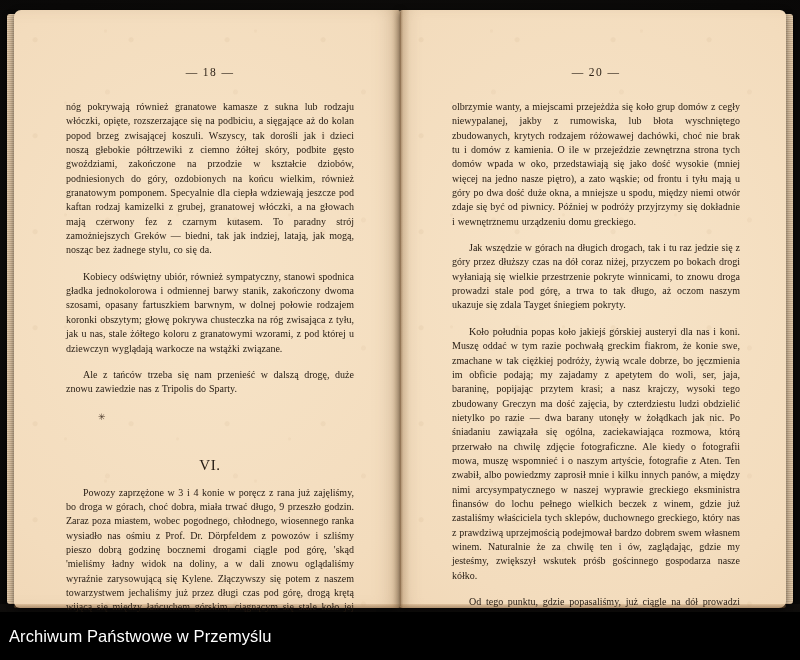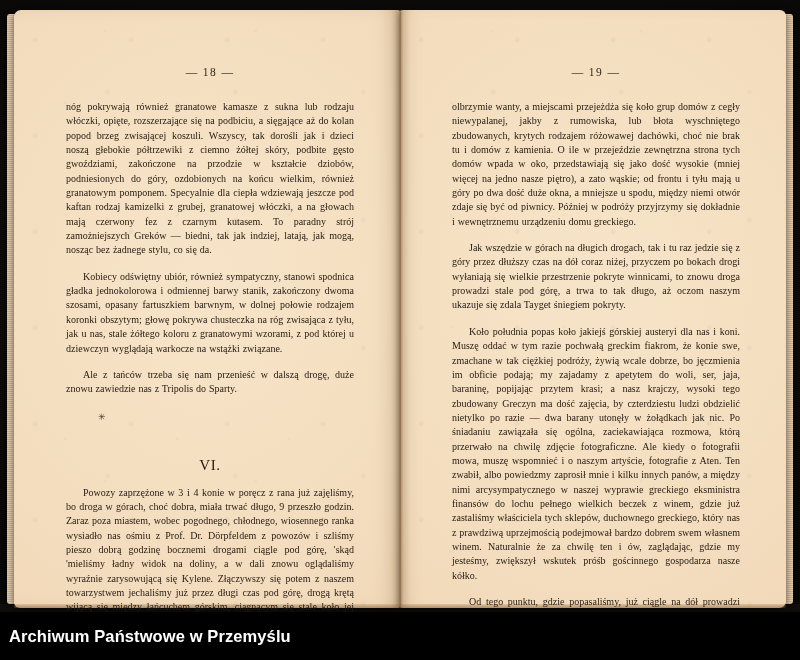--- a/index.html
+++ b/index.html
@@ -218,21 +218,21 @@
     left: 0;
     bottom: 0;
     width: 800px;
     height: 48px;
     background: #000000;
     display: flex;
     align-items: center;
   }
   #watermark-bar .wm-text {
     font-family: "Liberation Sans", sans-serif;
-    font-weight: bold;
+    font-weight: normal;
     font-size: 16.5px;
     color: #ffffff;
     padding-left: 9px;
     letter-spacing: 0.1px;
   }
 </style>
 </head>
 <body>
 
 <div id="scan-root">
@@ -265,21 +265,21 @@
       <div class="ornament">
         <span class="star">✳</span>
       </div>
 
       <div class="chapter-num">VI.</div>
 
       <p class="body indent">Powozy zaprzężone w 3 i 4 konie w poręcz z rana już zajęliśmy, bo droga w górach, choć dobra, miała trwać długo, 9 przeszło godzin. Zaraz poza miastem, wobec pogodnego, chłodnego, wiosennego ranka wysiadło nas ośmiu z Prof. Dr. Dörpfeldem z powozów i szliśmy pieszo dobrą godzinę bocznemi drogami ciągle pod górę, 'skąd 'mieliśmy ładny widok na doliny, a w dali znowu oglądaliśmy wyraźnie zarysowującą się Kylene. Złączywszy się potem z naszem towarzystwem jechaliśmy już przez długi czas pod górę, drogą krętą wijącą się między łańcuchem górskim, ciągnącym się stale koło jej obu boków. Pokłady gór wapniowe. Koło drogi widać</p>
     </div>
 
     <div class="text-col right">
-      <div class="folio">—  19  —</div>
+      <div class="folio">—  20  —</div>
 
       <p class="body">olbrzymie wanty, a miejscami przejeżdża się koło grup domów z cegły niewypalanej, jakby z rumowiska, lub błota wyschniętego zbudowanych, krytych rodzajem różowawej dachówki, choć nie brak tu i domów z kamienia. O ile w przejeździe zewnętrzna strona tych domów wpada w oko, przedstawiają się jako dość wysokie (mniej więcej na jedno nasze piętro), a zato wąskie; od frontu i tyłu mają u góry po dwa dość duże okna, a mniejsze u spodu, między niemi otwór zdaje się być od piwnicy. Później w podróży przyjrzymy się dokładnie i wewnętrznemu urządzeniu domu greckiego.</p>
       <p class="body indent">Jak wszędzie w górach na długich drogach, tak i tu raz jedzie się z góry przez dłuższy czas na dół coraz niżej, przyczem po bokach drogi wyłaniają się wielkie przestrzenie pokryte winnicami, to znowu droga prowadzi stale pod górę, a trwa to tak długo, aż oczom naszym ukazuje się zdala Tayget śniegiem pokryty.</p>
       <p class="body indent">Koło południa popas koło jakiejś górskiej austeryi dla nas i koni. Muszę oddać w tym razie pochwałą greckim fiakrom, że konie swe, zmachane w tak ciężkiej podróży, żywią wcale dobrze, bo jęczmienia im obficie podają; my zajadamy z apetytem do woli, ser, jaja, baraninę, popijając przytem krasi; a nasz krajczy, wysoki tego zbudowany Greczyn ma dość zajęcia, by czterdziestu ludzi obdzielić nietylko po razie — dwa barany utonęły w żołądkach jak nic. Po śniadaniu zawiązała się ogólna, zaciekawiająca rozmowa, którą przerwało na chwilę zdjęcie fotograficzne. Ale kiedy o fotografii mowa, muszę wspomnieć i o naszym artyście, fotografie z Aten. Ten zwabił, albo powiedzmy zaprosił mnie i kilku innych panów, a między nimi arcysympatycznego w naszej wyprawie greckiego eksministra finansów do lochu pełnego wielkich beczek z winem, gdzie już zastaliśmy właściciela tych sklepów, duchownego greckiego, który nas z prawdziwą uprzejmością podejmował bardzo dobrem swem własnem winem. Naturalnie że za chwilę ten i ów, zaglądając, gdzie my jesteśmy, zwiększył wskutek próśb gościnnego gospodarza nasze kółko.</p>
       <p class="body indent">Od tego punktu, gdzie popasaliśmy, już ciągle na dół prowadzi droga aż do Sparty; są długie chwile, gdzie nam Tayget z oczu nie schodzi, a z jednej strony ciągnie się bardzo daleko</p>
 
     </div>
   </div>
 
   <div id="watermark-bar">

